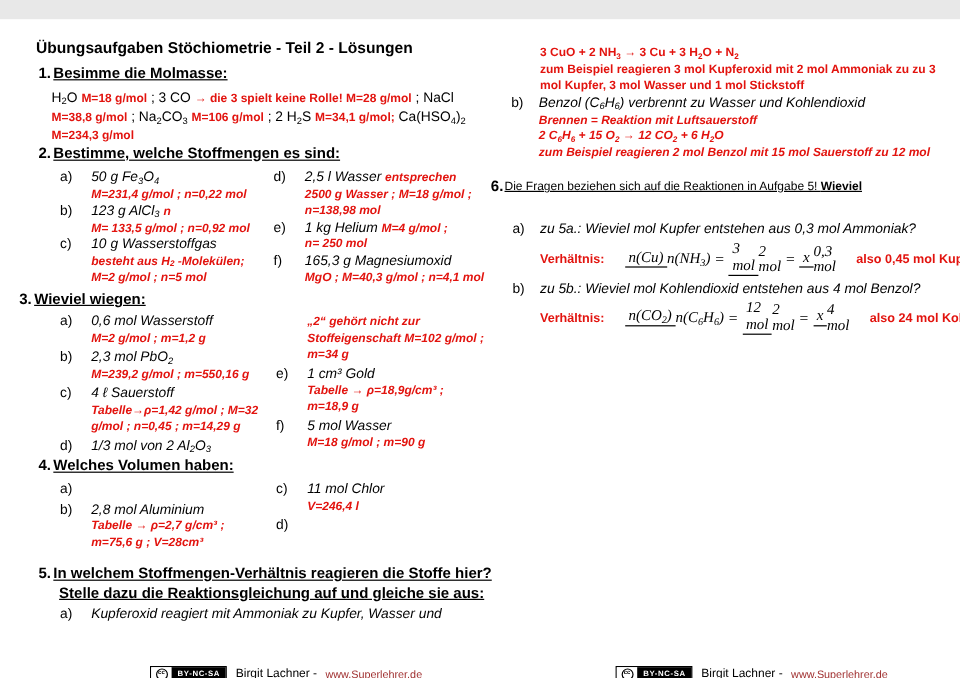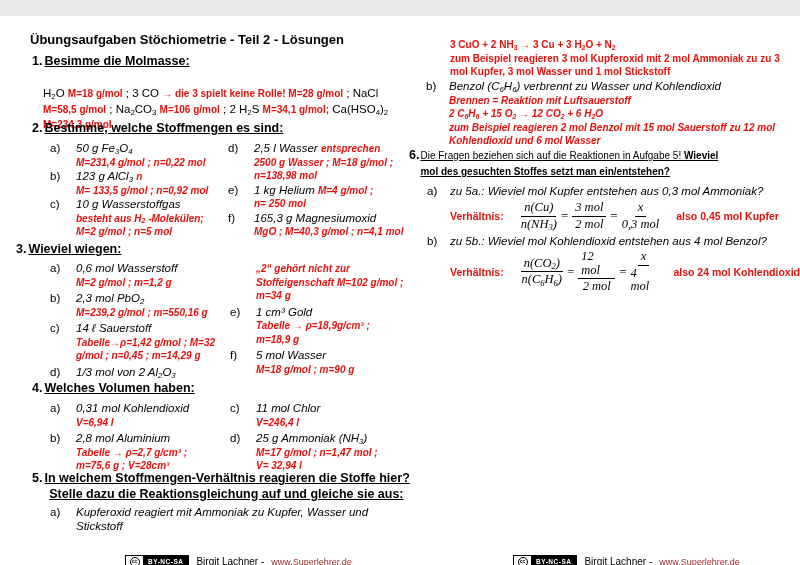--- a/index.html
+++ b/index.html
@@ -30,21 +30,21 @@
   .letter{flex:none;width:26px;font-size:11.5px;line-height:13.5px;}
   .colR .letter{width:23px;}
   .itext{min-width:0;font-style:italic;}
   
   .h6wrap{display:flex;}
   .h6num{font-weight:bold;font-size:12.5px;line-height:15.5px;margin-right:1px;}
   .h6 .tline{font-size:10px;line-height:15.5px;font-weight:normal;}
   
   .formula{display:flex;align-items:center;}
   .flabel{color:#e2130e;font-weight:bold;font-size:10.5px;margin-right:17px;}
-  .frac{display:inline-flex;flex-direction:column;align-items:center;
+  .frac{display:inline-flex;align-items:center;
         font-family:"Liberation Serif","DejaVu Serif",serif;font-style:italic;
         font-size:12.5px;line-height:13.5px;}
   .frac .num{border-bottom:1px solid #000;padding:0 3px 1px;}
   .frac .den{padding-top:1px;}
   .fop{font-family:"Liberation Serif","DejaVu Serif",serif;font-size:13px;margin:0 4px;}
   .fresult{color:#e2130e;font-weight:bold;font-size:10.5px;margin-left:17px;white-space:nowrap;}
   
   .footer{display:flex;align-items:center;gap:7px;}
   .cc-badge{display:flex;align-items:stretch;border:1.5px solid #000;height:11px;background:#fff;}
   .cc-left{display:flex;align-items:center;justify-content:center;width:17px;background:#fff;}
@@ -58,23 +58,23 @@
 </head>
 <body>
 
 <div id="page">
 
   <div class="abs title" style="left:30px;top:16px">Übungsaufgaben Stöchiometrie - Teil 2 - Lösungen</div>
 
   <div class="abs shead" style="left:32px;top:38px">
     <span class="snum">1.</span><span class="stitle">Besimme die Molmasse:</span>
   </div>
-  <div class="abs s1" style="left:43px;top:70px">
+  <div class="abs s1" style="left:43px;top:59px">
       <div class="tline"><span>H<sub>2</sub>O </span><span class="red">M=18 g/mol</span><span> ; 3 CO </span><span class="red">→ die 3 spielt keine Rolle! M=28 g/mol</span><span> ; NaCl</span></div>
-      <div class="tline"><span class="red">M=58,5 g/mol</span><span> ; Na<sub>2</sub>CO<sub>3</sub> </span><span class="red">M=106 g/mol</span><span> ; 2 H<sub>2</sub>S </span><span class="red">M=34,1 g/mol;</span><span> Ca(HSO<sub>4</sub>)<sub>2</sub></span></div>
+      <div class="tline"><span class="red">M=38,8 g/mol</span><span> ; Na<sub>2</sub>CO<sub>3</sub> </span><span class="red">M=106 g/mol</span><span> ; 2 H<sub>2</sub>S </span><span class="red">M=34,1 g/mol;</span><span> Ca(HSO<sub>4</sub>)<sub>2</sub></span></div>
       <div class="tline"><span class="red">M=234,3 g/mol</span></div>
     </div>
 
   <div class="abs shead" style="left:32px;top:105px">
     <span class="snum">2.</span><span class="stitle">Bestimme, welche Stoffmengen es sind:</span>
   </div>
   <div class="abs g1" style="left:50px;top:126px">
     <div class="item">
         <span class="letter">a)</span>
         <div class="itext">
@@ -137,21 +137,21 @@
     <div class="item">
         <span class="letter">b)</span>
         <div class="itext">
           <div class="tline"><span>2,3 mol PbO<sub>2</sub></span></div>
           <div class="tline"><span class="red">M=239,2 g/mol ; m=550,16 g</span></div>
         </div>
       </div>
     <div class="item">
         <span class="letter">c)</span>
         <div class="itext">
-          <div class="tline"><span>14 ℓ Sauerstoff</span></div>
+          <div class="tline"><span>4 ℓ Sauerstoff</span></div>
           <div class="tline"><span class="red">Tabelle→ρ=1,42 g/mol ; M=32</span></div>
           <div class="tline"><span class="red">g/mol ; n=0,45  ;  m=14,29 g</span></div>
         </div>
       </div>
     <div class="item">
         <span class="letter">d)</span>
         <div class="itext">
           <div class="tline"><span>1/3 mol von 2 Al<sub>2</sub>O<sub>3</sub></span></div>
         </div>
       </div>
@@ -181,95 +181,83 @@
         </div>
       </div>
   </div>
 
   <div class="abs shead" style="left:32px;top:365px">
     <span class="snum">4.</span><span class="stitle">Welches Volumen haben:</span>
   </div>
   <div class="abs g3" style="left:50px;top:386px">
     <div class="item">
         <span class="letter">a)</span>
-        <div class="itext">
-          <div class="tline"><span>0,31 mol Kohlendioxid</span></div>
-          <div class="tline"><span class="red">V=6,94 l</span></div>
-        </div>
       </div>
     <div class="item">
         <span class="letter">b)</span>
         <div class="itext">
           <div class="tline"><span>2,8 mol Aluminium</span></div>
           <div class="tline"><span class="red">Tabelle → ρ=2,7 g/cm³ ;</span></div>
           <div class="tline"><span class="red">m=75,6 g  ;  V=28cm³</span></div>
         </div>
       </div>
   </div>
   <div class="abs g3" style="left:230px;top:386px">
     <div class="item">
         <span class="letter">c)</span>
         <div class="itext">
           <div class="tline"><span>11 mol Chlor</span></div>
           <div class="tline"><span class="red">V=246,4 l</span></div>
         </div>
       </div>
     <div class="item">
         <span class="letter">d)</span>
-        <div class="itext">
-          <div class="tline"><span>25 g Ammoniak (NH<sub>3</sub>)</span></div>
-          <div class="tline"><span class="red">M=17 g/mol ; n=1,47 mol ;</span></div>
-          <div class="tline"><span class="red">V= 32,94 l</span></div>
-        </div>
       </div>
   </div>
 
   <div class="abs" style="left:32px;top:455px">
     <div class="shead">
       <span class="snum">5.</span><span class="stitle">In welchem Stoffmengen-Verhältnis reagieren die Stoffe hier?</span>
     </div>
     <div class="shead" style="margin-left:11px">
       <span class="stitle">Stelle dazu die Reaktionsgleichung auf und gleiche sie aus:</span>
     </div>
   </div>
   <div class="abs g3" style="left:50px;top:490px">
     <div class="item">
         <span class="letter">a)</span>
         <div class="itext">
           <div class="tline"><span>Kupferoxid reagiert mit Ammoniak zu Kupfer, Wasser und</span></div>
-          <div class="tline"><span>Stickstoff</span></div>
         </div>
       </div>
   </div>
 
   <div class="abs" style="left:450px;top:22px">
       <div class="tline"><span class="red">3 CuO + 2 NH<sub>3</sub> → 3 Cu + 3 H<sub>2</sub>O + N<sub>2</sub></span></div>
       <div class="tline"><span class="red">zum Beispiel reagieren 3 mol Kupferoxid mit 2 mol Ammoniak zu zu 3</span></div>
       <div class="tline"><span class="red">mol Kupfer, 3 mol Wasser und 1 mol Stickstoff</span></div>
     </div>
 
   <div class="abs colR" style="left:426px;top:64px">
     <div class="item">
         <span class="letter">b)</span>
         <div class="itext">
           <div class="tline"><span>Benzol (C<sub>6</sub>H<sub>6</sub>) verbrennt zu Wasser und Kohlendioxid</span></div>
           <div class="tline"><span class="red">Brennen = Reaktion mit Luftsauerstoff</span></div>
           <div class="tline"><span class="red">2 C<sub>6</sub>H<sub>6</sub> +  15 O<sub>2</sub> → 12 CO<sub>2</sub> + 6 H<sub>2</sub>O</span></div>
           <div class="tline"><span class="red">zum Beispiel reagieren 2 mol Benzol mit 15 mol Sauerstoff zu 12 mol</span></div>
-          <div class="tline"><span class="red">Kohlendioxid und 6 mol Wasser</span></div>
         </div>
       </div>
   </div>
 
   <div class="abs" style="left:409px;top:132px">
     <div class="h6wrap">
       <span class="h6num">6.</span>
       <div class="h6">
           <div class="tline"><span class="ul">Die Fragen beziehen sich auf die Reaktionen in Aufgabe 5! </span><span class="bold ul">Wieviel</span></div>
-          <div class="tline"><span class="bold ul">mol des gesuchten Stoffes setzt man ein/entstehen?</span></div>
         </div>
     </div>
   </div>
 
   <div class="abs colR" style="left:427px;top:169px">
     <div class="item">
         <span class="letter">a)</span>
         <div class="itext">
           <div class="tline"><span>zu 5a.: Wieviel mol Kupfer entstehen aus 0,3 mol Ammoniak?</span></div>
         </div>

